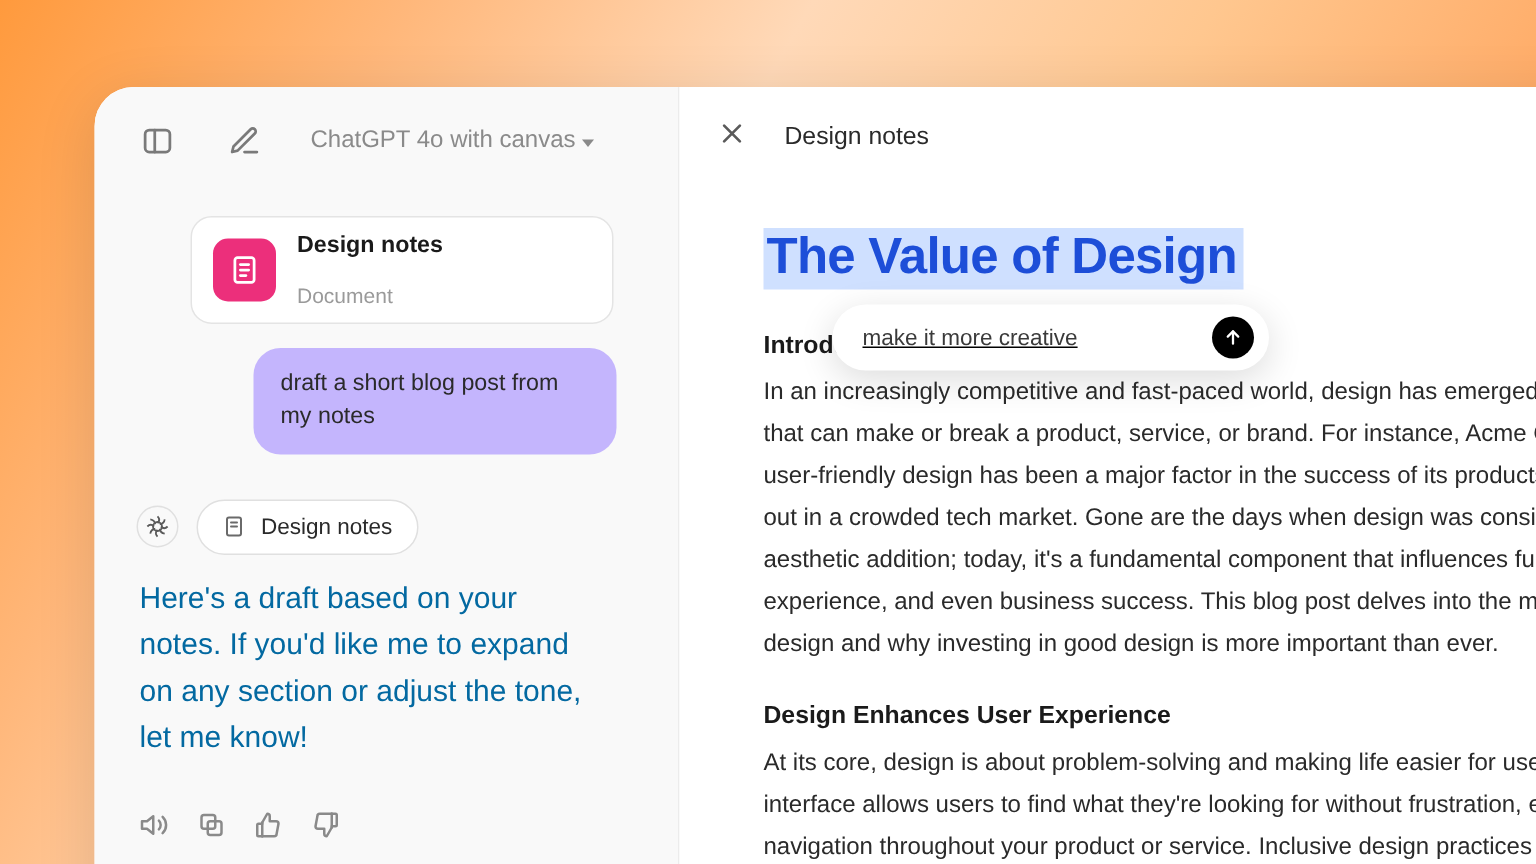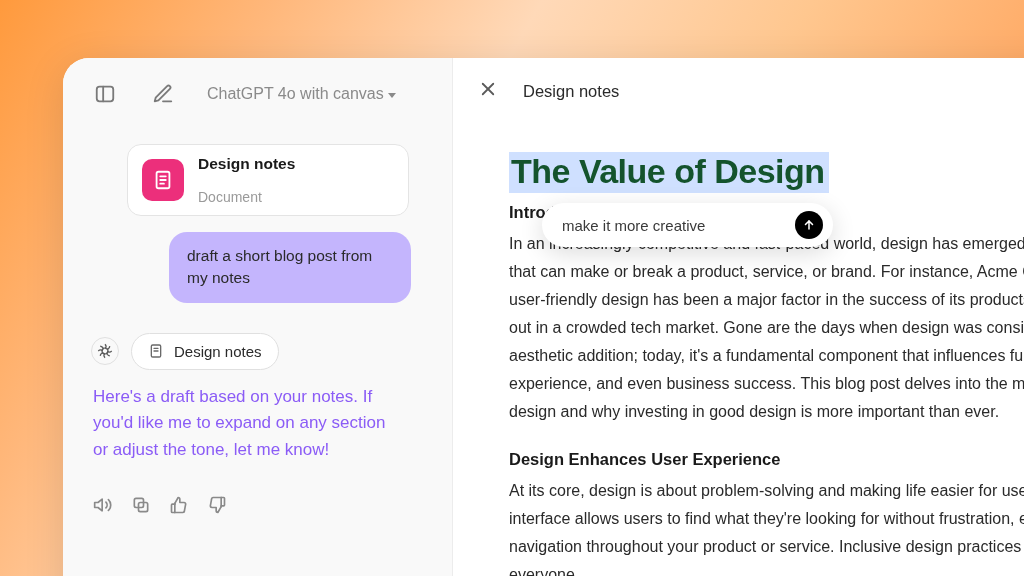--- a/index.html
+++ b/index.html
@@ -72,54 +72,55 @@
   }
   .doc-chip {
     display: inline-flex; align-items: center; gap: 10px;
     border: 1px solid #e0e0e0; border-radius: 20px;
     padding: 9px 16px;
     font-size: 15px; color: #2a2a2a;
     background: #fff;
   }
   .assistant-text {
     margin-left: 2px;
-    font-size: 17px; color: #8b5cf6; line-height: 1.55;
+    font-size: 20px; color: #0369a1; line-height: 1.55;
     margin-bottom: 32px;
     max-width: 310px;
   }
   .actions-row { display: flex; gap: 18px; margin-left: 2px; }
   .action-icon { width: 20px; height: 20px; color: #8a8a8a; cursor: pointer; }
 
   
   .canvas { flex: 1; background: #fff; padding: 22px 0 0 26px; position: relative; }
   .canvas-header { display: flex; align-items: center; gap: 22px; margin-bottom: 50px; }
   .close-btn { width: 22px; height: 22px; color: #5a5a5a; cursor: pointer; }
   .canvas-title { font-size: 16.5px; color: #2a2a2a; }
   .doc-body { padding-left: 30px; }
   .doc-h1 {
-    font-size: 34px; font-weight: 800; color: #14532d;
+    font-size: 34px; font-weight: 800; color: #1d4ed8;
     display: inline-block;
     background: #cfe0ff;
     padding: 0 4px 2px 2px;
     letter-spacing: -0.5px;
-    margin-bottom: 10px;
+    margin-bottom: 28px;
   }
   .section-head { font-weight: 700; font-size: 16.5px; color: #1a1a1a; margin-bottom: 8px; }
   .para { font-size: 16px; color: #2a2a2a; line-height: 1.75; margin-bottom: 24px; white-space: normal; }
 
   .float-input {
     position: absolute;
-    left: 89px; top: 145px;
+    left: 102px; top: 145px;
     background: #fff;
     border-radius: 30px;
     box-shadow: 0 6px 24px rgba(0,0,0,0.14);
     display: flex; align-items: center;
     padding: 8px 10px 8px 20px;
     gap: 90px;
     z-index: 5;
+    text-decoration: underline;
   }
   .float-input .txt { font-size: 15px; color: #3a3a3a; }
   .send-btn {
     width: 28px; height: 28px; border-radius: 50%; background: #000;
     display: flex; align-items: center; justify-content: center; cursor: pointer;
   }
 </style>
 </head>
 <body>
 

